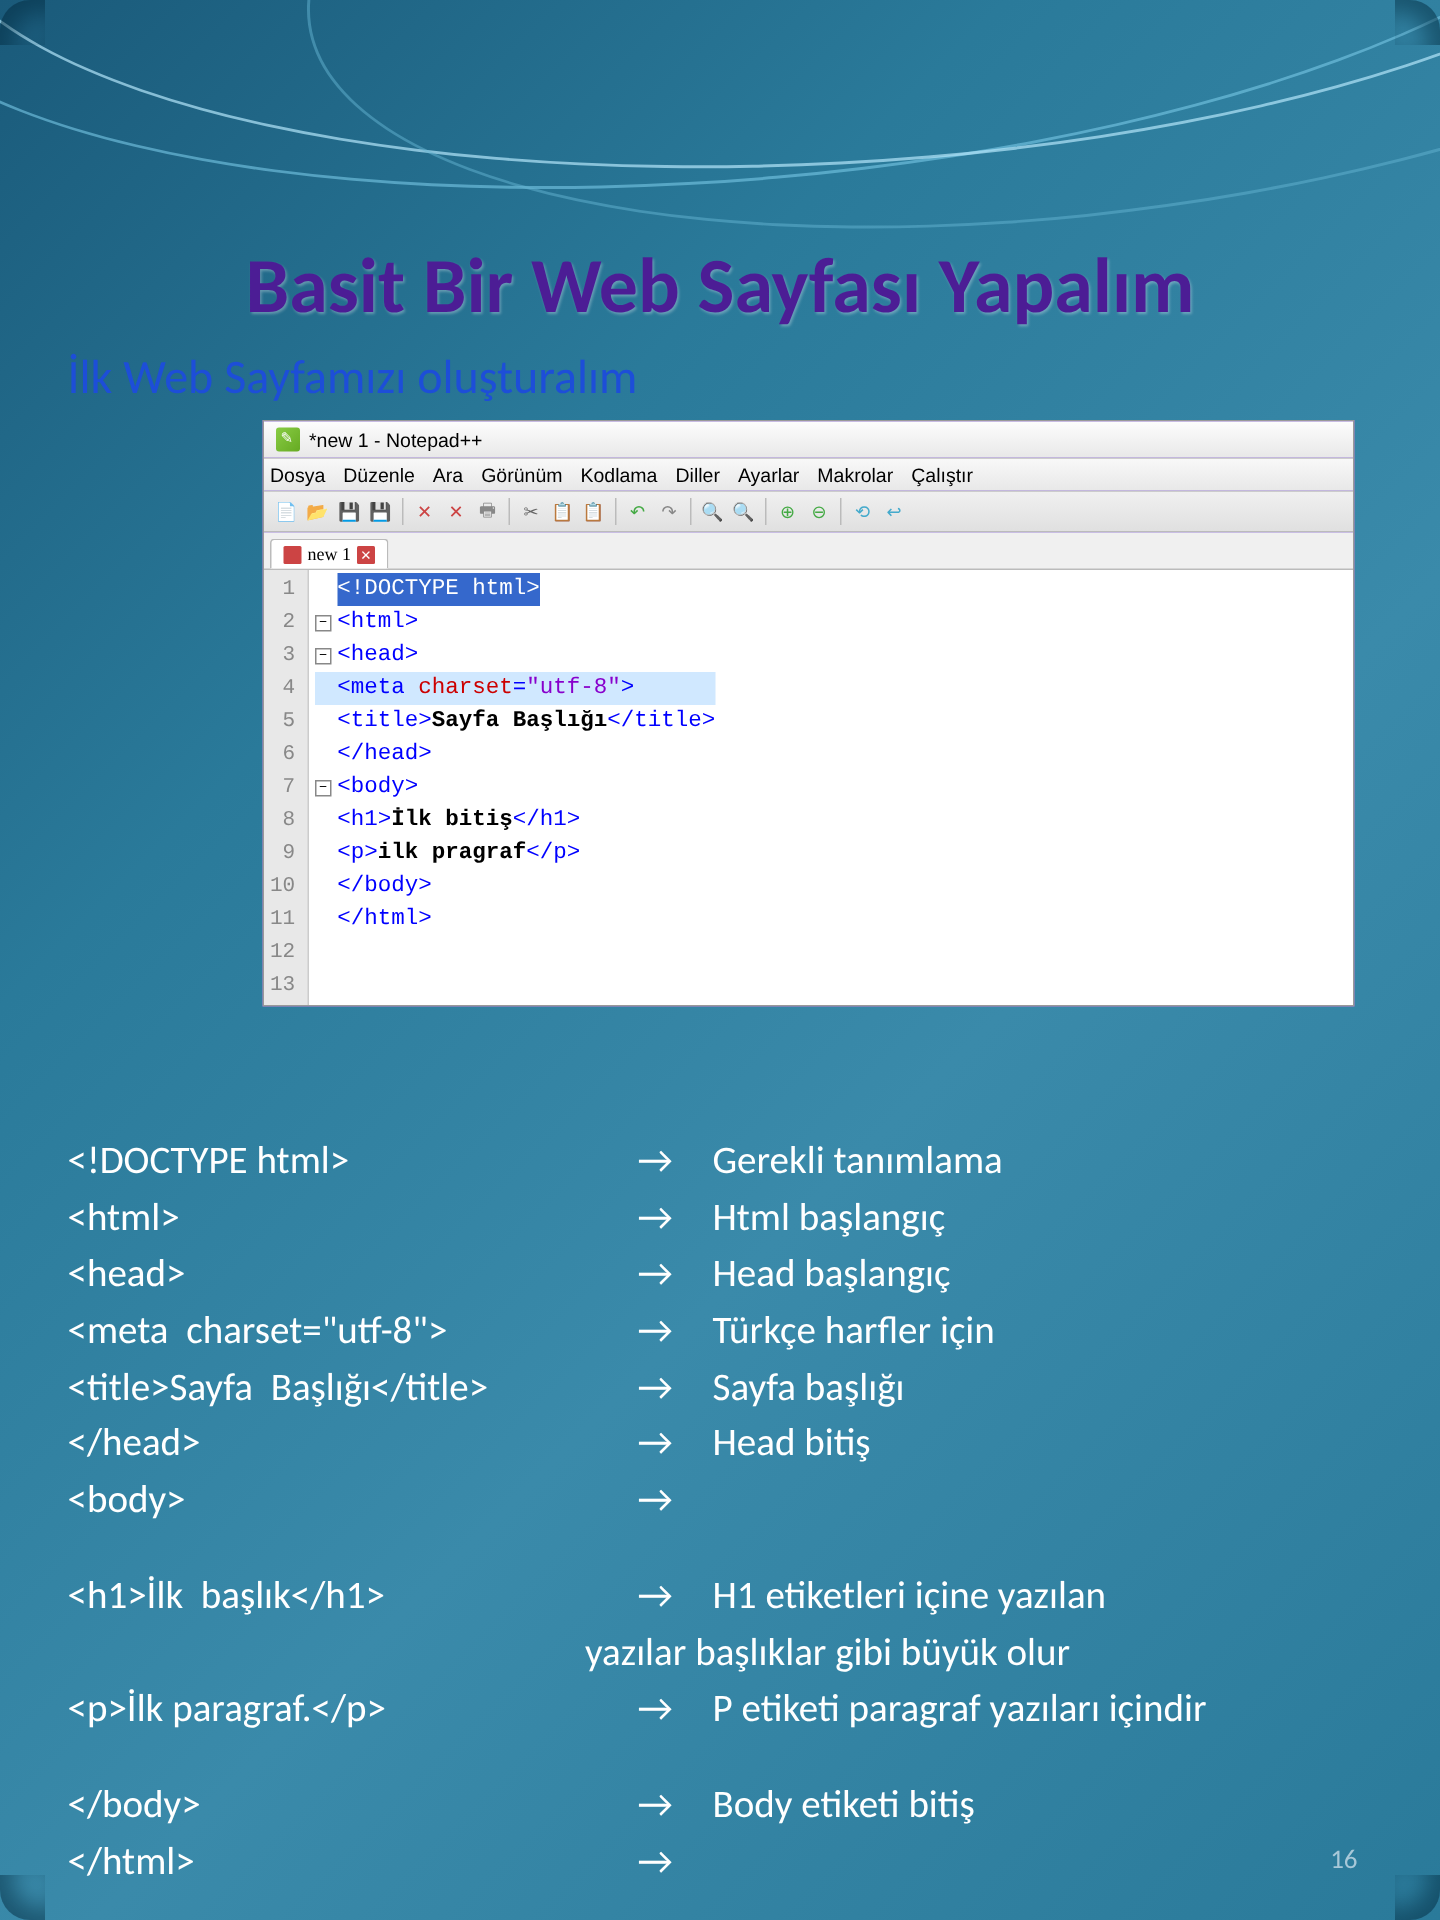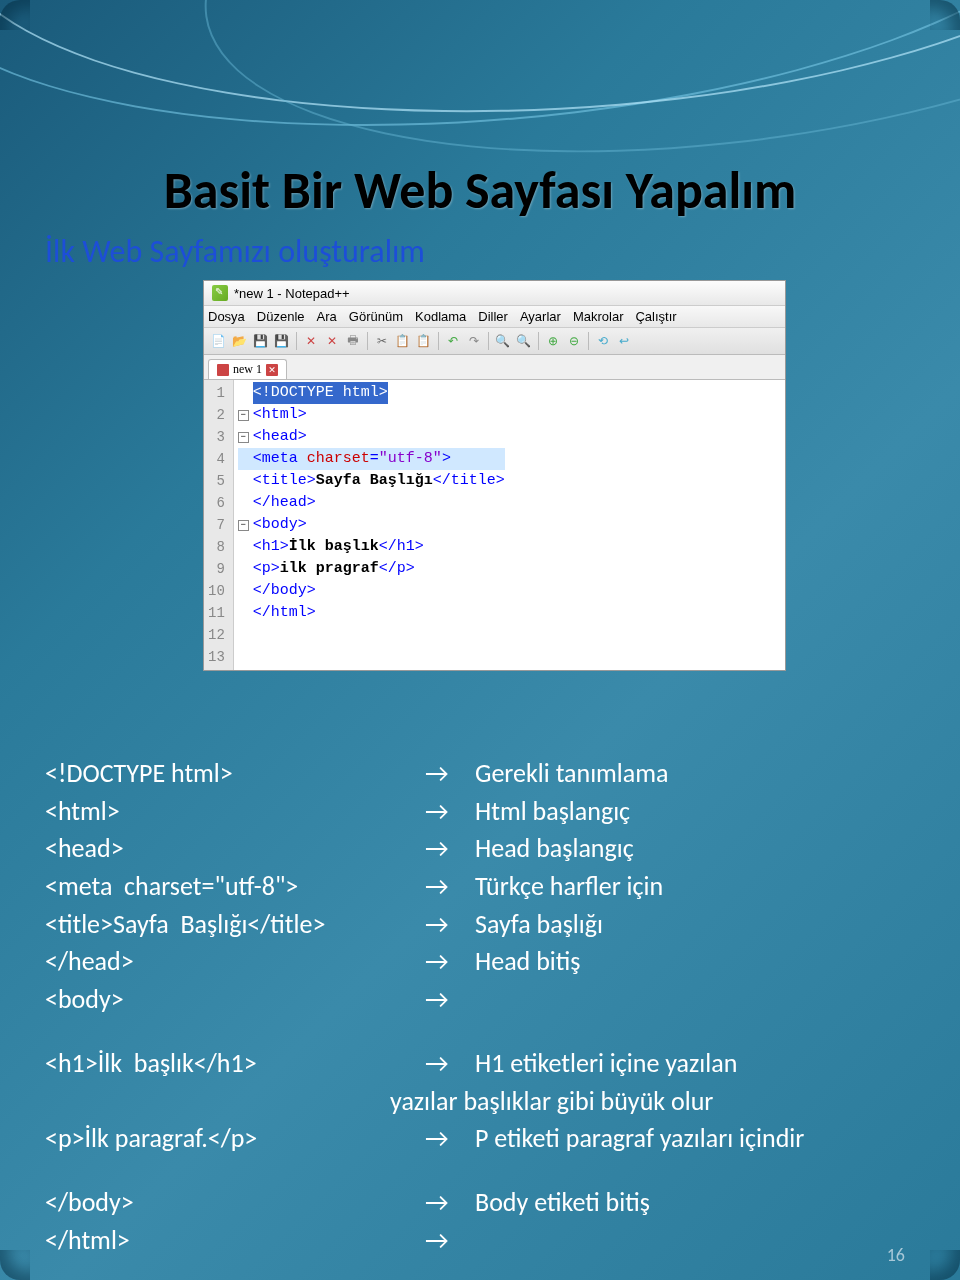--- a/index.html
+++ b/index.html
@@ -35,41 +35,40 @@
 .corner-tr { top: 0; right: 0; border-radius: 0 20px 0 0; box-shadow: inset -8px 8px 15px rgba(0,40,60,0.5); }
 .corner-bl { bottom: 0; left: 0; border-radius: 0 0 0 20px; box-shadow: inset 8px -8px 15px rgba(0,40,60,0.5); }
 .corner-br { bottom: 0; right: 0; border-radius: 0 0 20px 0; box-shadow: inset -8px -8px 15px rgba(0,40,60,0.5); }
 .slide-title {
   position: absolute;
   top: 158px;
   left: 50%;
   transform: translateX(-50%);
   font-size: 52px;
   font-weight: bold;
-  color: #000000;
+  color: #4c1d95;
   text-shadow: 1px 1px 2px rgba(255,255,255,0.3);
   white-space: nowrap;
 }
 .subtitle {
   position: absolute;
   top: 232px;
   left: 45px;
   font-size: 32px;
   color: #1d4ed8;
 }
 .editor {
   position: absolute;
   top: 280px;
   left: 175px;
-  width: 583px;
+  width: 728px;
   background: #8b5cf6;
   border: 1px solid #999;
   font-family: Tahoma, sans-serif;
   font-size: 13px;
-  margin-left: 28px;
 }
 .editor-titlebar {
   background: linear-gradient(to bottom, #fdfdfd, #e8e8e8);
   padding: 4px 8px;
   display: flex;
   align-items: center;
   gap: 6px;
   border-bottom: 1px solid #ccc;
 }
 .editor-icon {
@@ -177,21 +176,21 @@
   font-size: 26px;
   line-height: 1.45;
 }
 .exp-row { display: flex; }
 .exp-left { width: 380px; white-space: pre; }
 .exp-arrow { width: 50px; }
 .exp-right { flex: 1; }
 .exp-indent { padding-left: 345px; }
 .page-num {
   position: absolute;
-  bottom: 14px;
+  bottom: 30px;
   right: 55px;
   color: #a8c8d8;
   font-size: 18px;
   margin-top: 36px;
 }
 </style>
 </head>
 <body>
 
 <div class="wave-container">
@@ -274,21 +273,21 @@
     </div>
     <div class="code-lines">
       <div class="code-line"><span class="fold-space"></span>  <span class="sel">&lt;!DOCTYPE html&gt;</span></div>
       <div class="code-line"><span class="fold">−</span><span class="tag">&lt;html&gt;</span></div>
       <div class="code-line"><span class="fold">−</span><span class="tag">&lt;head&gt;</span></div>
       <div class="code-line hl"><span class="fold-space"></span><span class="tag">&lt;meta </span><span class="attr">charset</span><span class="tag">=</span><span class="val">"utf-8"</span><span class="tag">&gt;</span></div>
       <div class="code-line"><span class="fold-space"></span><span class="tag">&lt;title&gt;</span><span class="txt">Sayfa Başlığı</span><span class="tag">&lt;/title&gt;</span></div>
       <div class="code-line"><span class="fold-space"></span><span class="tag">&lt;/head&gt;</span></div>
       <div class="code-line"><span class="fold">−</span><span class="tag">&lt;body&gt;</span></div>
       <div class="code-line"><span class="fold-space"></span></div>
-      <div class="code-line"><span class="fold-space"></span><span class="tag">&lt;h1&gt;</span><span class="txt">İlk başlık</span><span class="tag">&lt;/h1&gt;</span></div>
+      <div class="code-line"><span class="fold-space"></span><span class="tag">&lt;h1&gt;</span><span class="txt">İlk bitiş</span><span class="tag">&lt;/h1&gt;</span></div>
       <div class="code-line"><span class="fold-space"></span><span class="tag">&lt;p&gt;</span><span class="txt">ilk pragraf</span><span class="tag">&lt;/p&gt;</span></div>
       <div class="code-line"><span class="fold-space"></span></div>
       <div class="code-line"><span class="fold-space"></span><span class="tag">&lt;/body&gt;</span></div>
       <div class="code-line"><span class="fold-space"></span><span class="tag">&lt;/html&gt;</span></div>
     </div>
   </div>
 </div>
 
 <div class="explanations">
   <div id="exp1">

